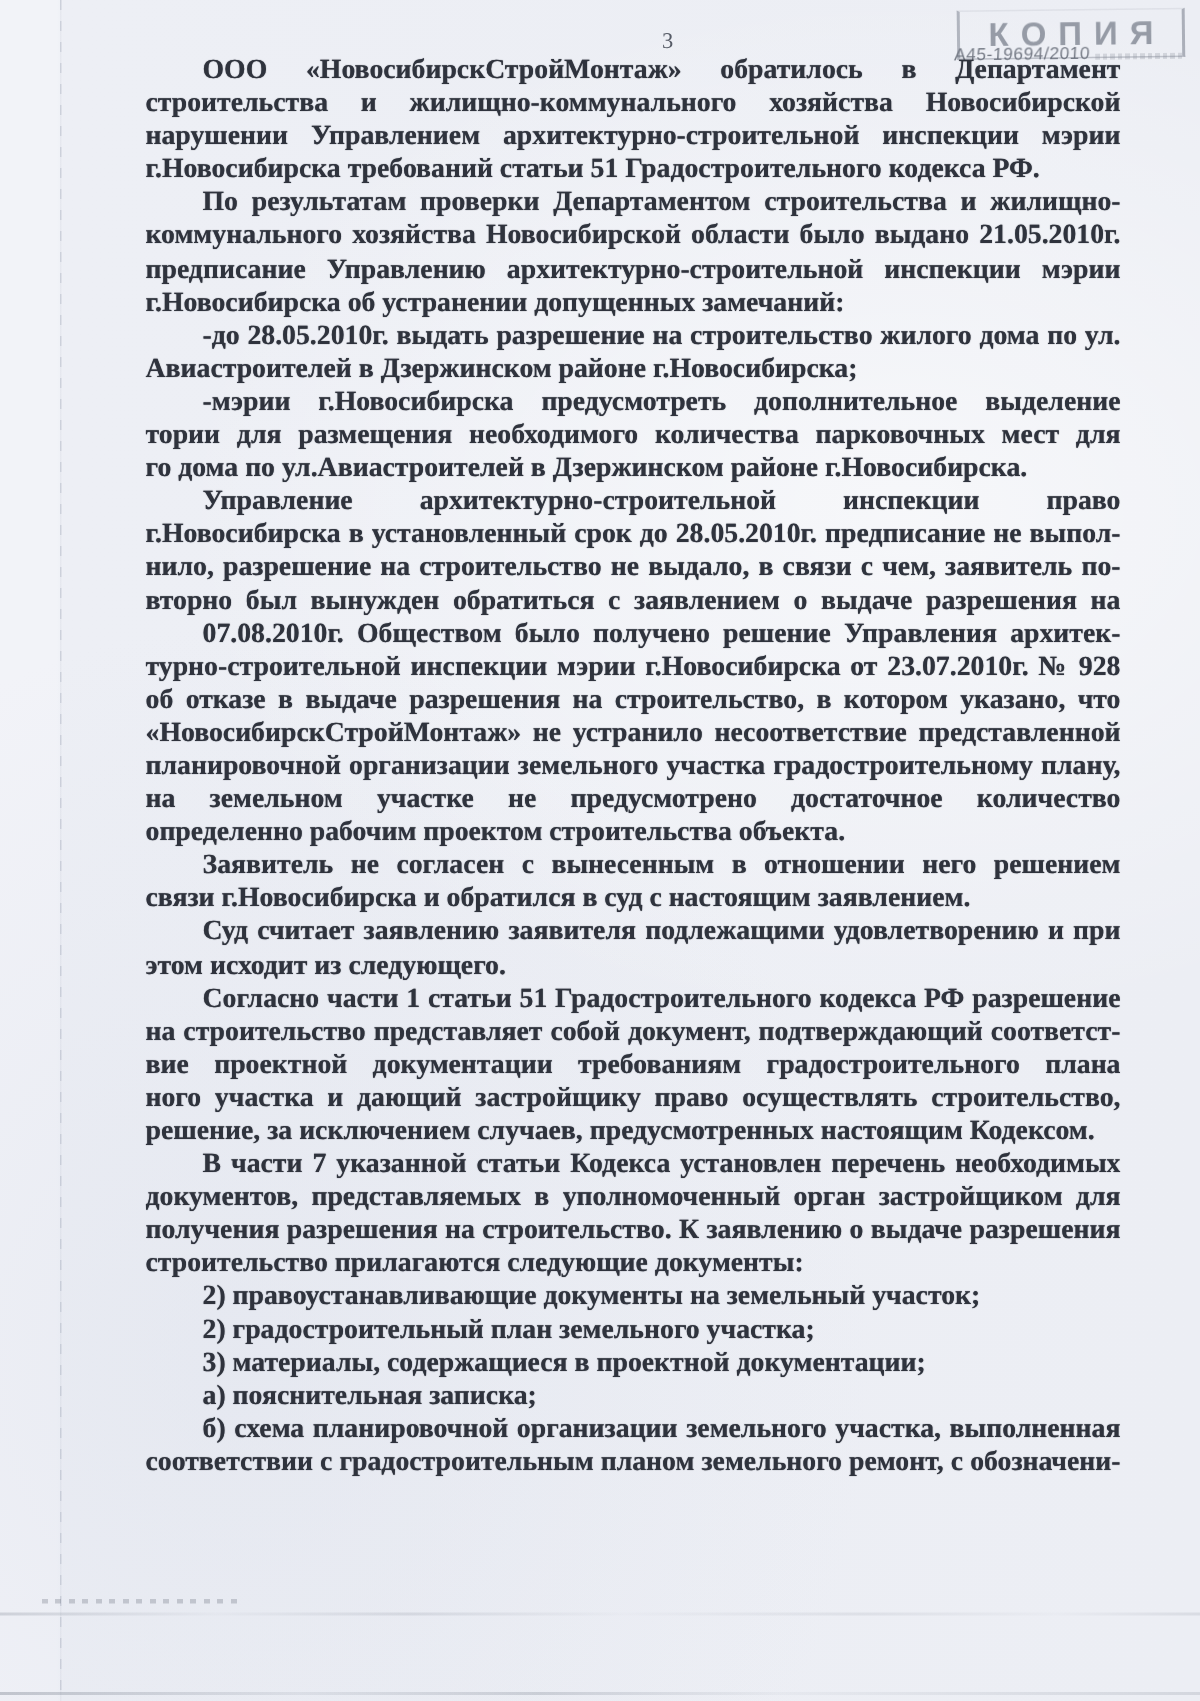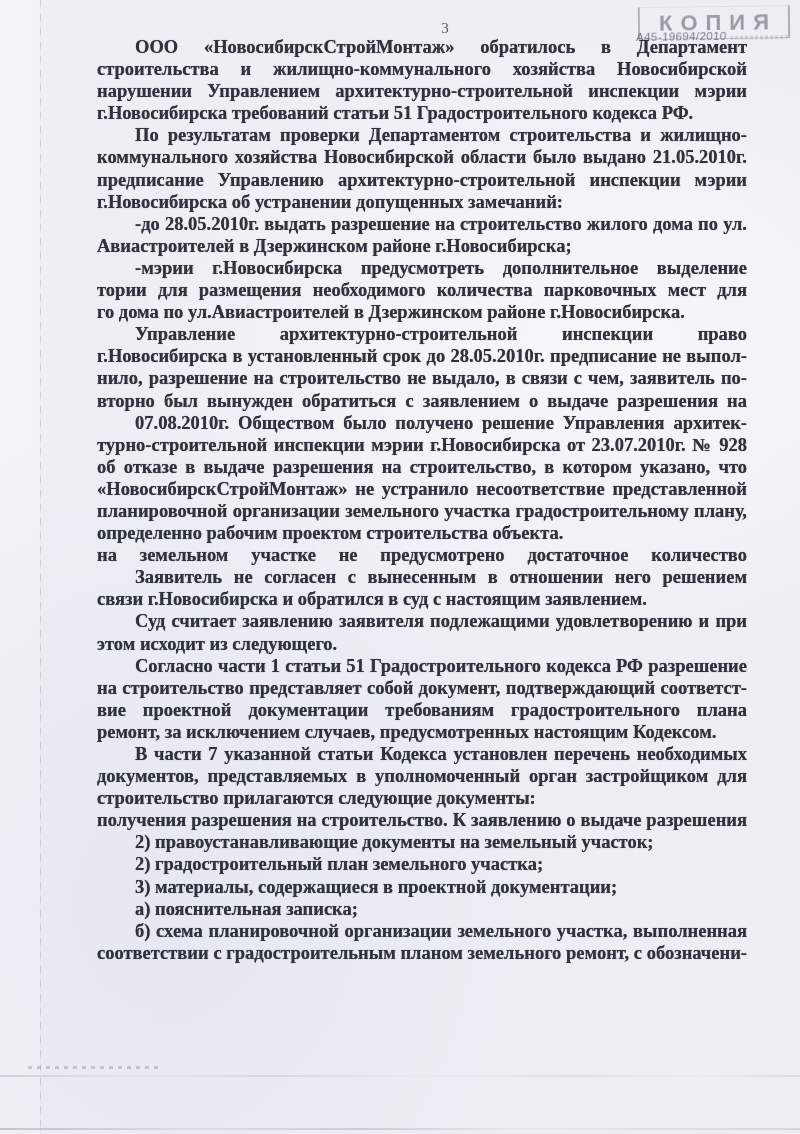--- a/index.html
+++ b/index.html
@@ -141,34 +141,35 @@
       <div class="line">го дома по ул.Авиастроителей в Дзержинском районе г.Новосибирска.</div>
       <div class="line ind just">Управление архитектурно-строительной инспекции право</div>
       <div class="line just">г.Новосибирска в установленный срок до 28.05.2010г. предписание не выпол-</div>
       <div class="line just">нило, разрешение на строительство не выдало, в связи с чем, заявитель по-</div>
       <div class="line just">вторно был вынужден обратиться с заявлением о выдаче разрешения на строи-</div>
       <div class="line ind just">07.08.2010г. Обществом было получено решение Управления архитек-</div>
       <div class="line just">турно-строительной инспекции мэрии г.Новосибирска от 23.07.2010г. № 928</div>
       <div class="line just">об отказе в выдаче разрешения на строительство, в котором указано, что ООО</div>
       <div class="line just">«НовосибирскСтройМонтаж» не устранило несоответствие представленной</div>
       <div class="line just">планировочной организации земельного участка градостроительному плану,</div>
+      <div class="line just">на земельном участке не предусмотрено достаточное количество машиномест,</div>
       <div class="line">определенно рабочим проектом строительства объекта.</div>
-      <div class="line just">на земельном участке не предусмотрено достаточное количество машиномест,</div>
       <div class="line ind just">Заявитель не согласен с вынесенным в отношении него решением</div>
       <div class="line">связи г.Новосибирска и обратился в суд с настоящим заявлением.</div>
       <div class="line ind just">Суд считает заявлению заявителя подлежащими удовлетворению и при</div>
       <div class="line">этом исходит из следующего.</div>
       <div class="line ind just">Согласно части 1 статьи 51 Градостроительного кодекса РФ разрешение</div>
       <div class="line just">на строительство представляет собой документ, подтверждающий соответст-</div>
       <div class="line just">вие проектной документации требованиям градостроительного плана земель-</div>
-      <div class="line">ремонт, за исключением случаев, предусмотренных настоящим Кодексом.</div>
+      <div class="line just">ного участка и дающий застройщику право осуществлять строительство,</div>
+      <div class="line">решение, за исключением случаев, предусмотренных настоящим Кодексом.</div>
       <div class="line ind just">В части 7 указанной статьи Кодекса установлен перечень необходимых</div>
       <div class="line just">документов, представляемых в уполномоченный орган застройщиком для</div>
+      <div class="line just">получения разрешения на строительство. К заявлению о выдаче разрешения на</div>
       <div class="line">строительство прилагаются следующие документы:</div>
-      <div class="line just">получения разрешения на строительство. К заявлению о выдаче разрешения на</div>
       <div class="line ind">2) правоустанавливающие документы на земельный участок;</div>
       <div class="line ind">2) градостроительный план земельного участка;</div>
       <div class="line ind">3) материалы, содержащиеся в проектной документации;</div>
       <div class="line ind">а) пояснительная записка;</div>
       <div class="line ind just">б) схема планировочной организации земельного участка, выполненная в</div>
       <div class="line just">соответствии с градостроительным планом земельного ремонт, с обозначени-</div>
     </div>
 
   <div class="artifact-dots"></div>
   <div class="artifact-1"></div>

